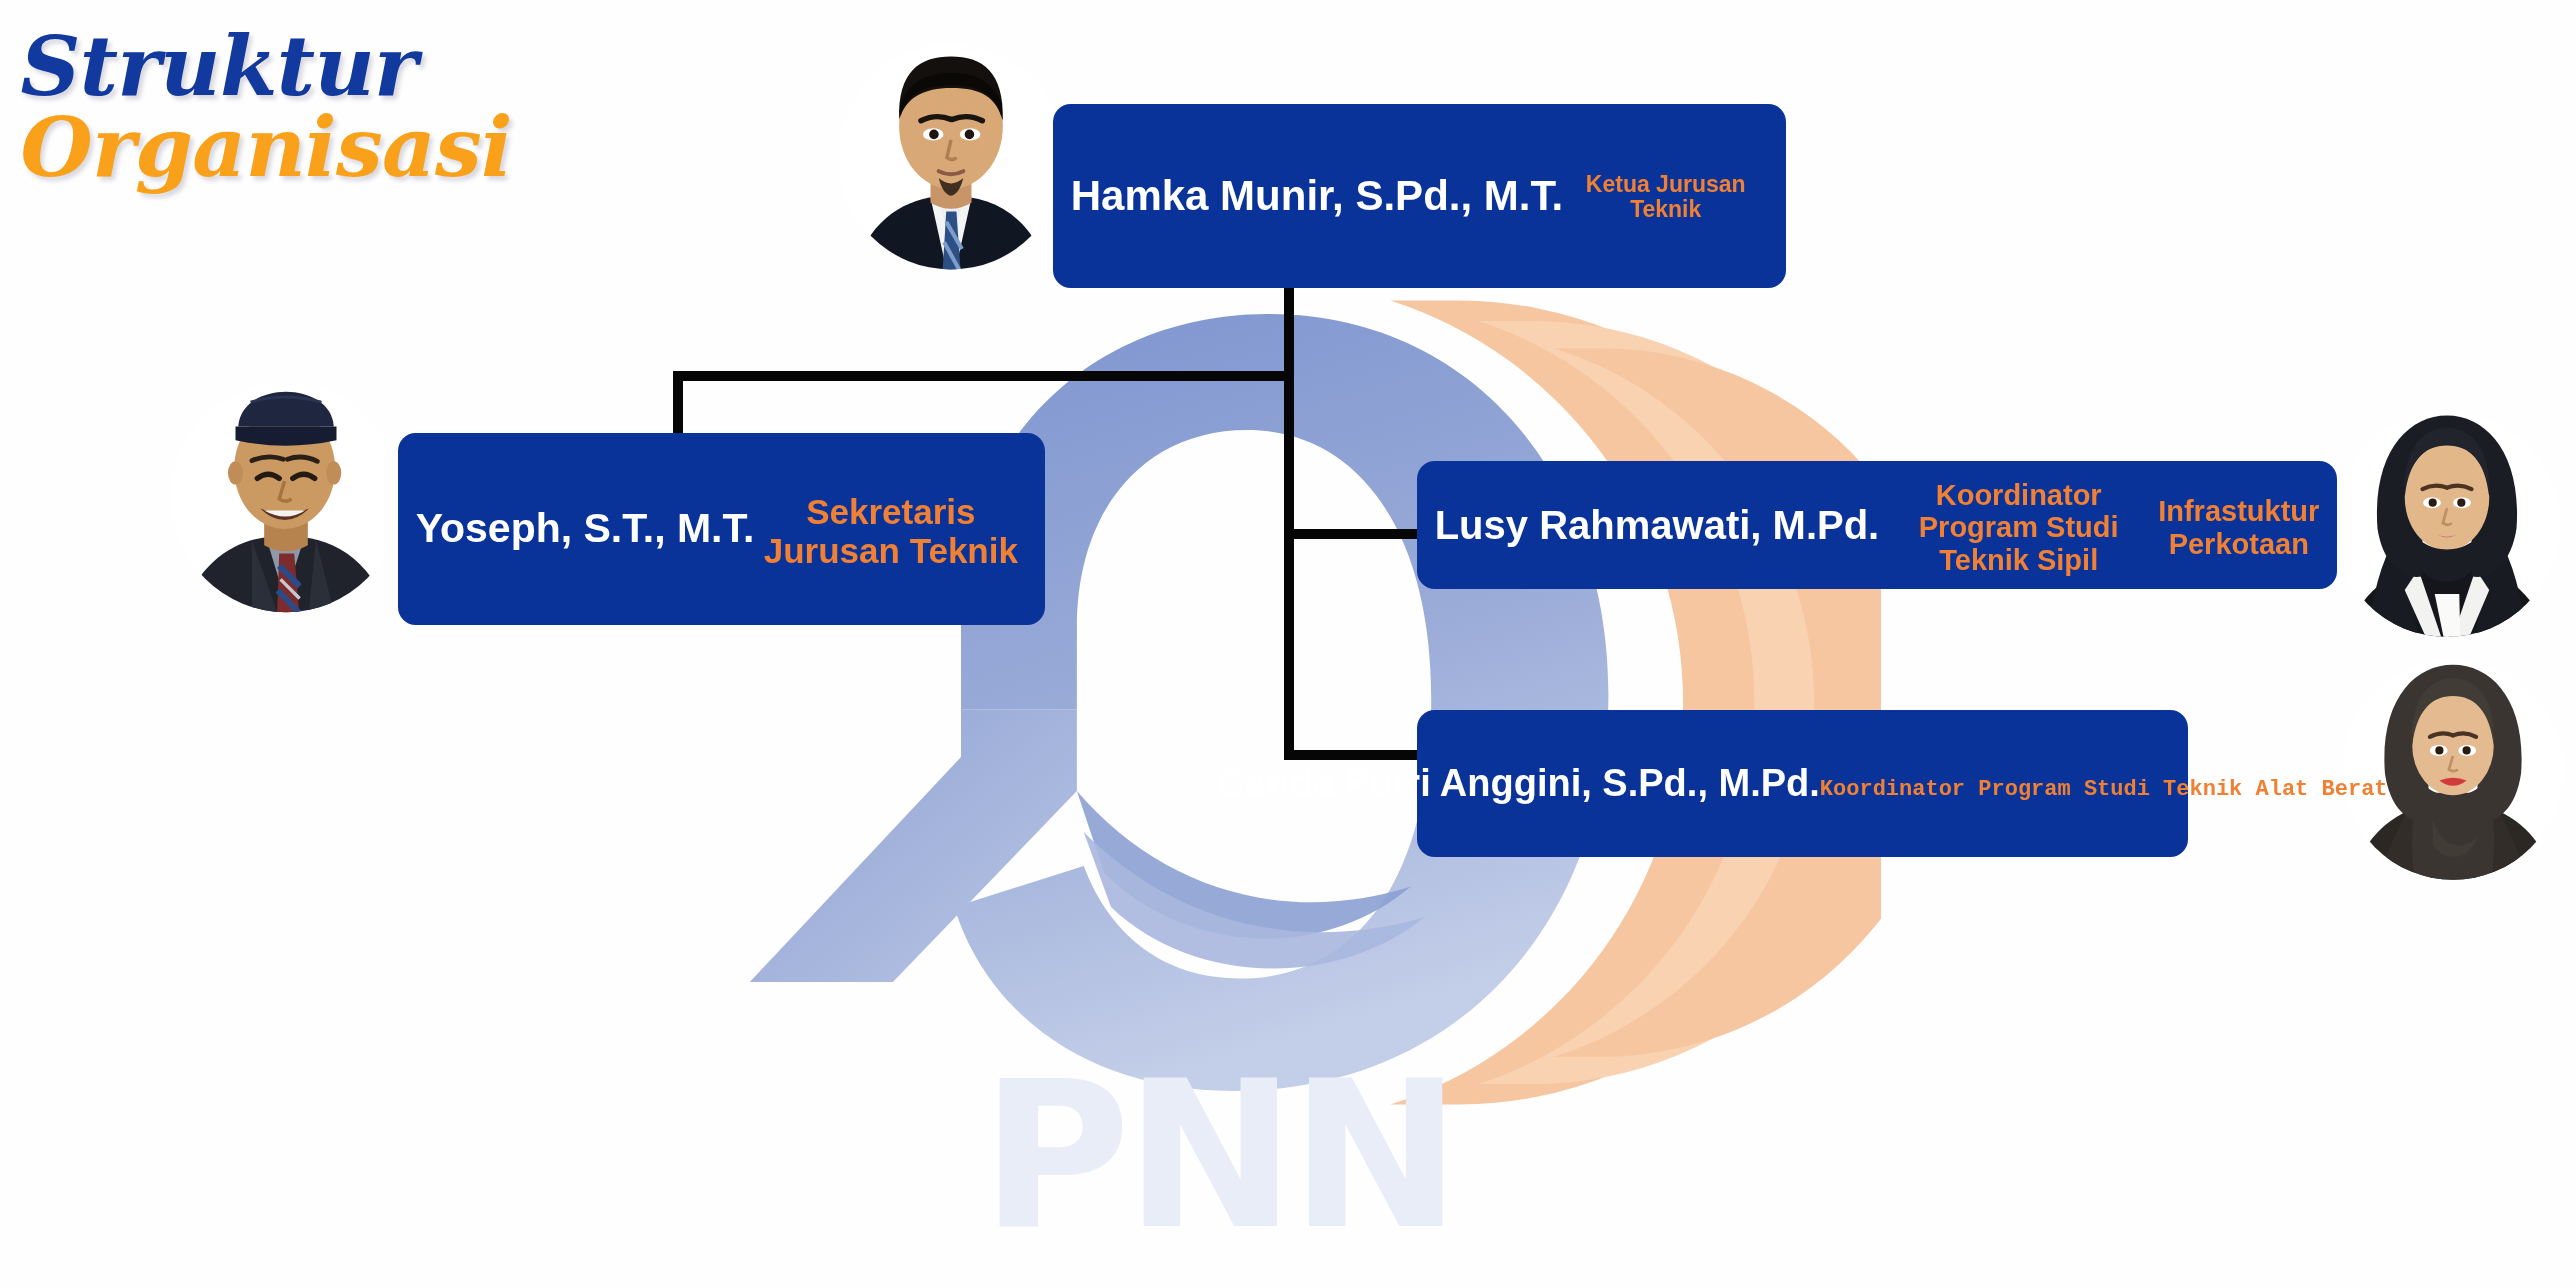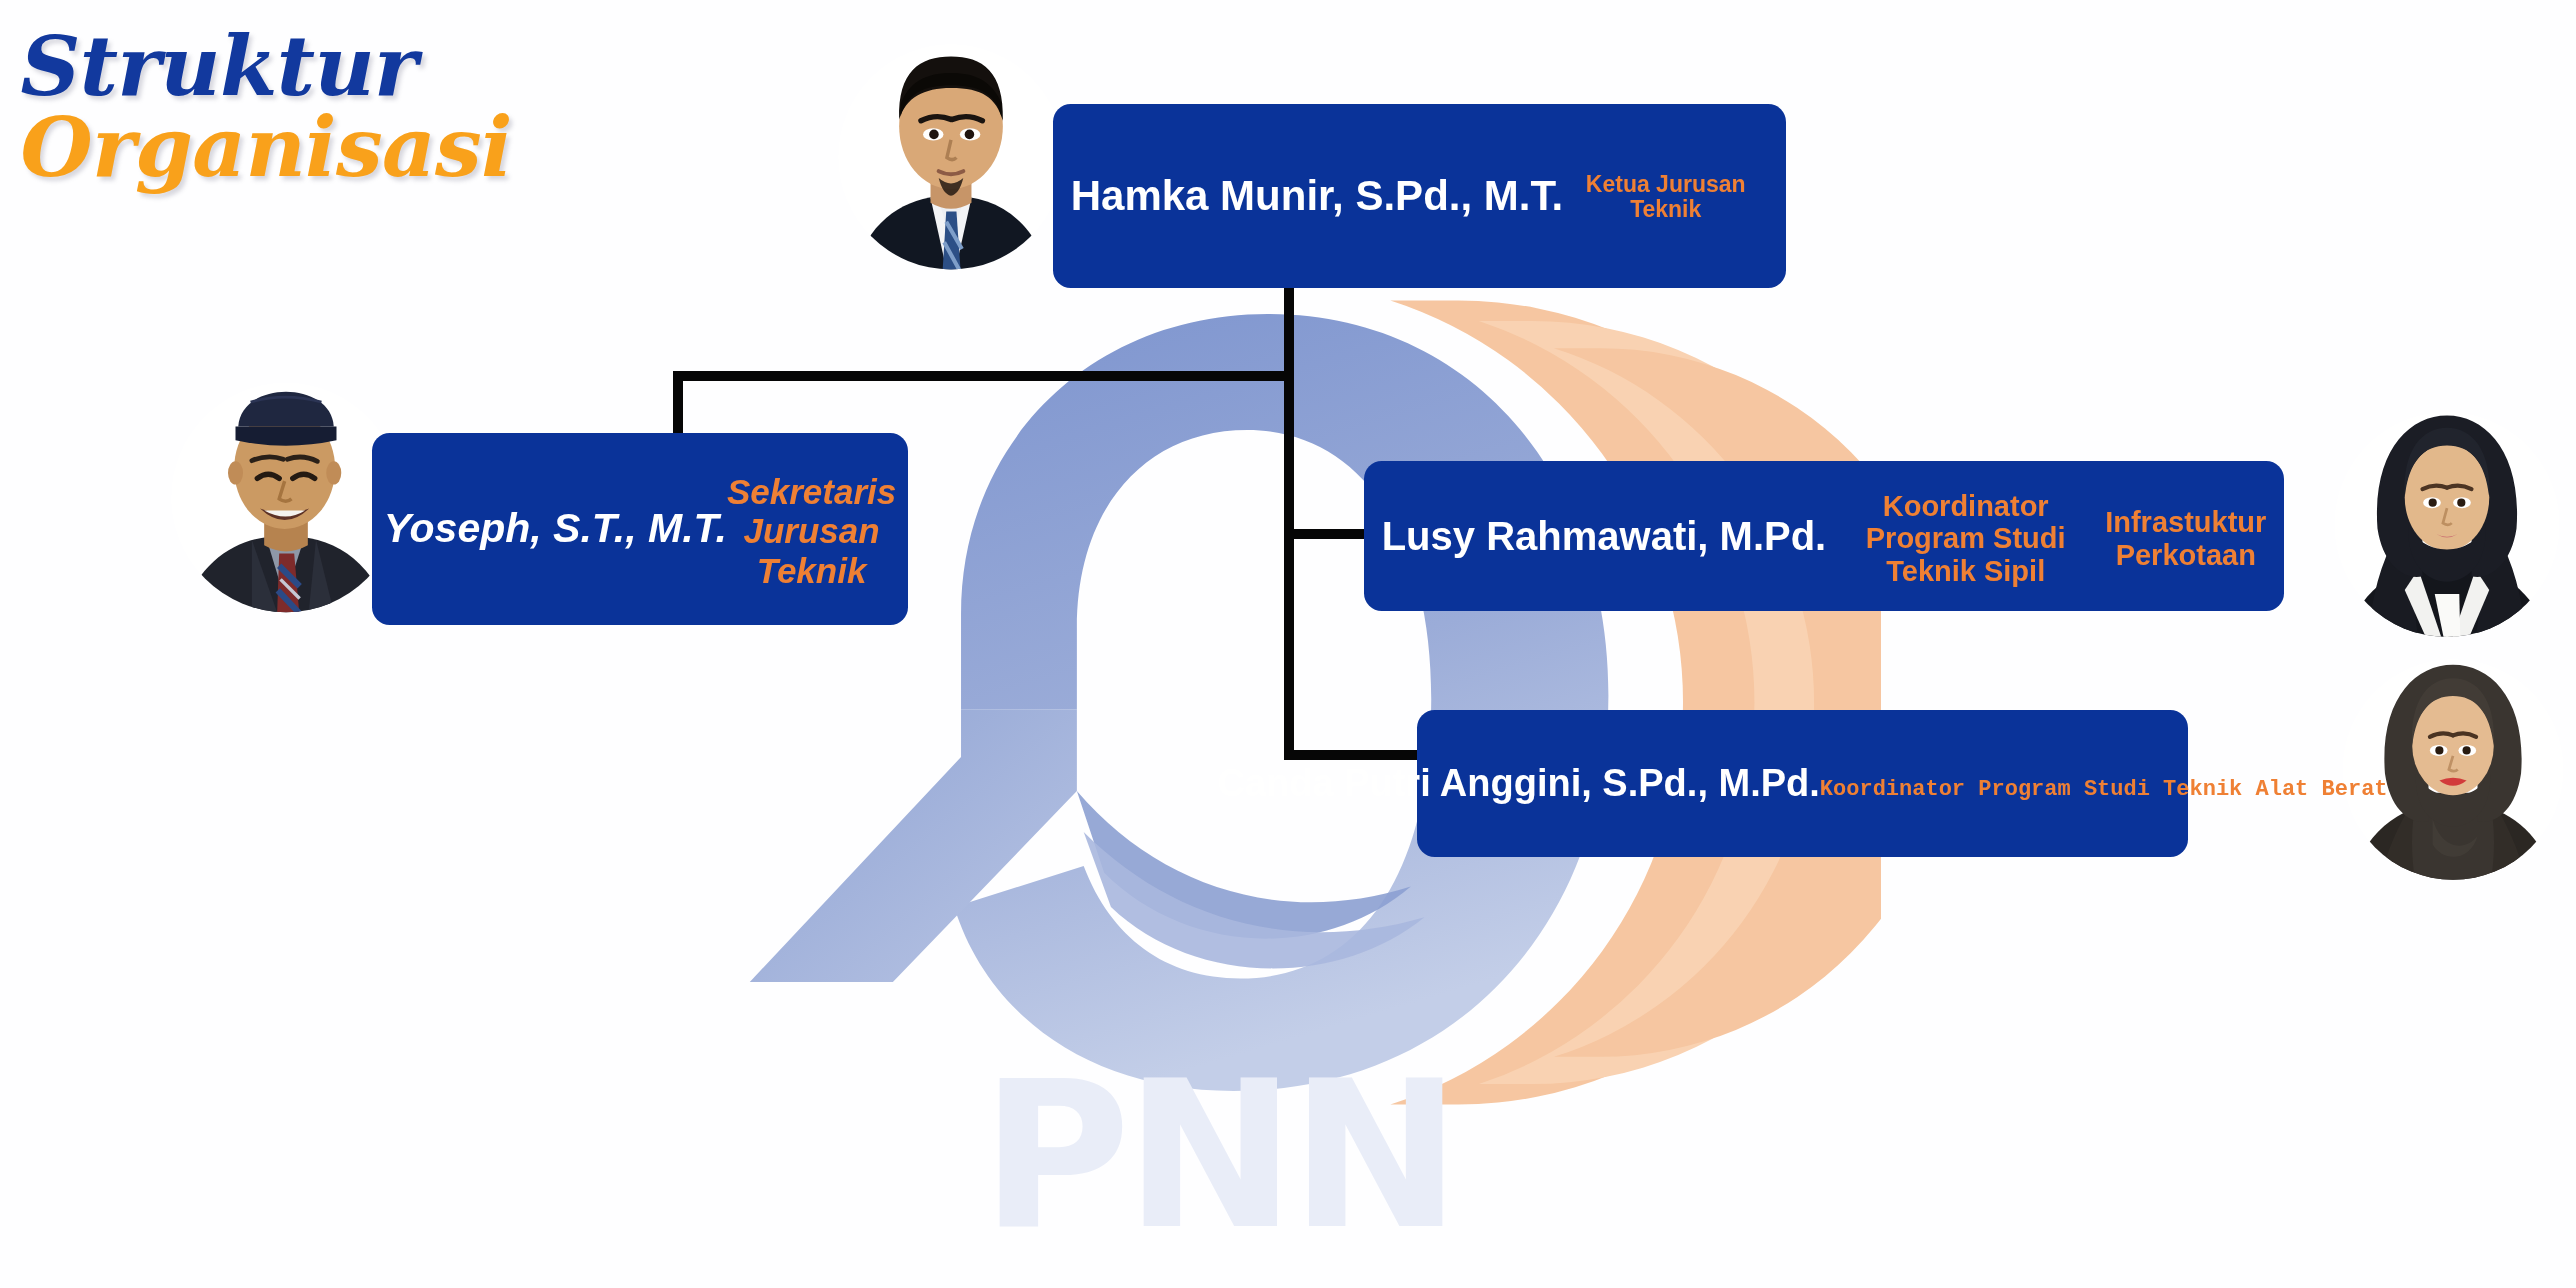--- a/index.html
+++ b/index.html
@@ -47,25 +47,25 @@
   .node-role{
     color:#ef8034;font-weight:700;text-align:center;
     font-family:"Liberation Sans",sans-serif;line-height:1.12;
   }
 
   
   #node-ketua      {left:1053px;top:104px;width:733px;height:184px;}
   #node-ketua .node-name{font-size:42px;}
   #node-ketua .node-role{font-size:23px;margin-top:2.7px;}
 
-  #node-sekretaris {left:372px;top:433px;width:536px;height:192px;font-style:italic;}
+  #node-sekretaris {left:398px;top:433px;width:647px;height:192px;}
   #node-sekretaris .node-name{font-size:41px;}
   #node-sekretaris .node-role{font-size:35px;margin-top:4.1px;}
 
-  #node-kps-sipil  {left:1364px;top:461px;width:920px;height:150px;}
+  #node-kps-sipil  {left:1417px;top:461px;width:920px;height:128px;}
   #node-kps-sipil .node-name{font-size:40px;}
   #node-kps-sipil .node-role{font-size:29px;margin-top:5px;white-space:normal;}
 
   #node-kps-alat   {left:1417px;top:710px;width:771px;height:147px;}
   #node-kps-alat .node-name{font-size:38px;}
   #node-kps-alat .node-role{font-size:22px;margin-top:14px;white-space:nowrap;font-family:Liberation Mono, monospace;}
 
   
   .portrait{position:absolute;overflow:hidden;}
   .portrait svg{display:block;}

